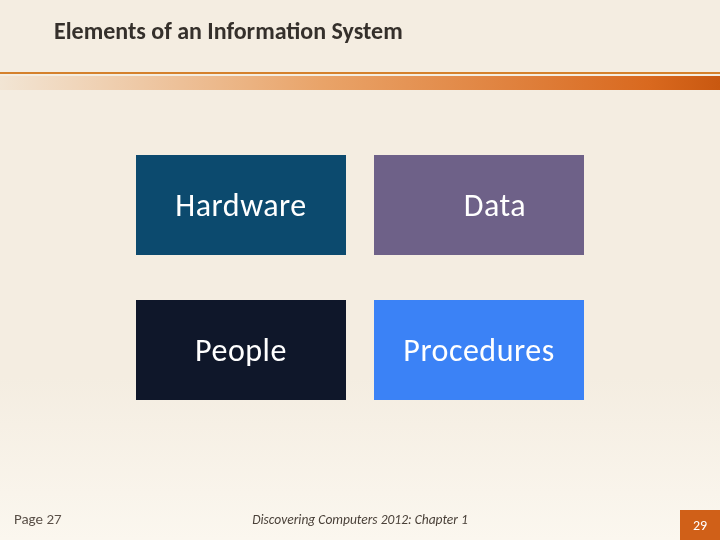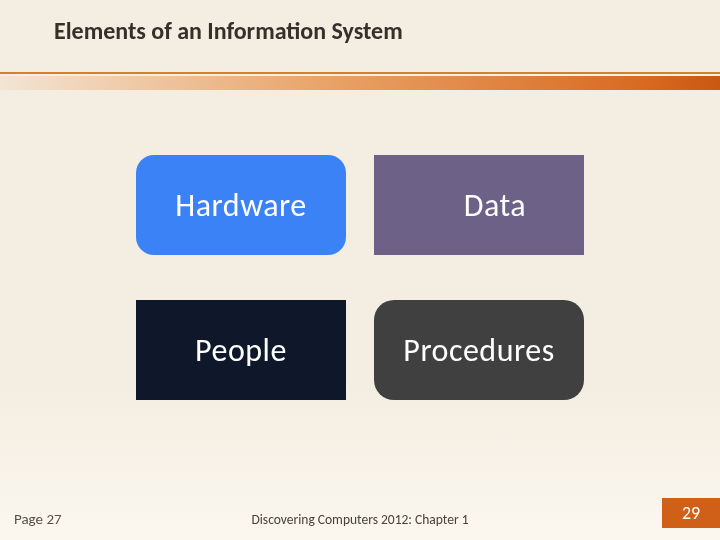--- a/index.html
+++ b/index.html
@@ -57,25 +57,25 @@
     width: 210px;
     height: 100px;
     display: flex;
     align-items: center;
     justify-content: center;
     color: #ffffff;
     font-size: 32px;
     font-weight: 400;
     letter-spacing: 0.5px;
   }
-  .c1 { background: #3b82f6; border-radius: 18px; }
+  .c1 { background: #0c4a6e; }
   .c2 { background: #5b4e73; }
   .c3 { background: #6e6188; padding-left: 32px; }
   .c4 { background: #0f172a; }
-  .c5 { background: #404040; border-radius: 20px; }
+  .c5 { background: #3b82f6; }
   .footer {
     position: absolute;
     left: 0;
     right: 0;
     bottom: 0;
     height: 45px;
   }
   .page-left {
     position: absolute;
     left: 14px;
@@ -84,30 +84,31 @@
     color: #5a5048;
   }
   .footer-center {
     position: absolute;
     left: 0;
     right: 0;
     bottom: 12px;
     text-align: center;
     font-size: 13.5px;
     color: #4a4139;
+    font-style: italic;
   }
   .slide-num {
     position: absolute;
     right: 0;
-    bottom: 12px;
-    width: 58px;
+    bottom: 0;
+    width: 40px;
     height: 30px;
     background: #d06018;
     color: #fff;
-    font-size: 18px;
+    font-size: 14px;
     display: flex;
     align-items: center;
     justify-content: center;
   }
   .br-fold {
     position: absolute;
     right: 0;
     bottom: 0;
     width: 0;
     height: 0;

